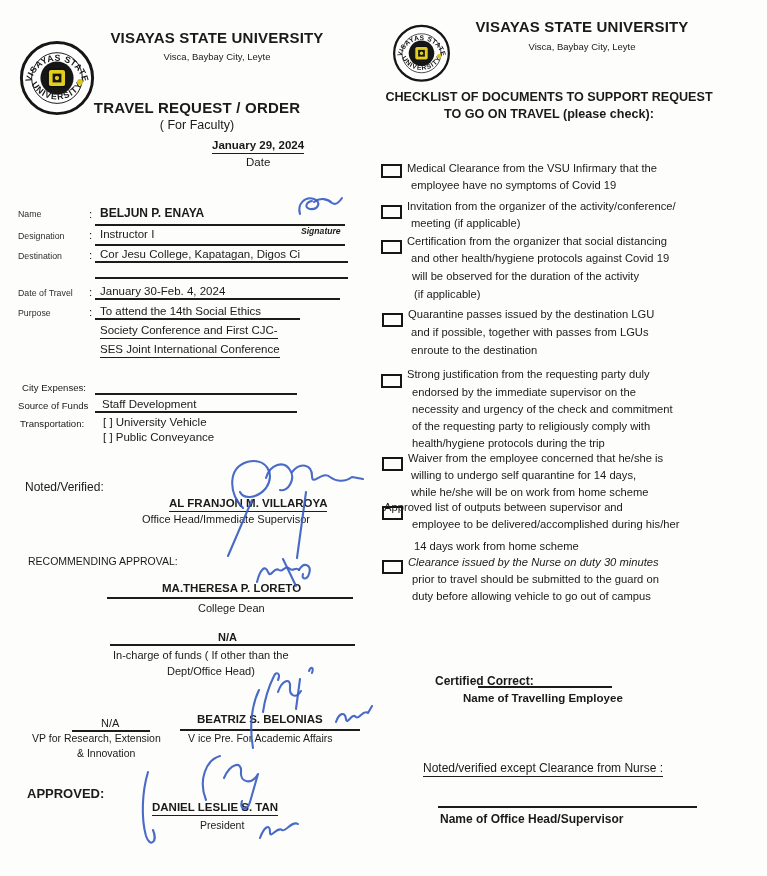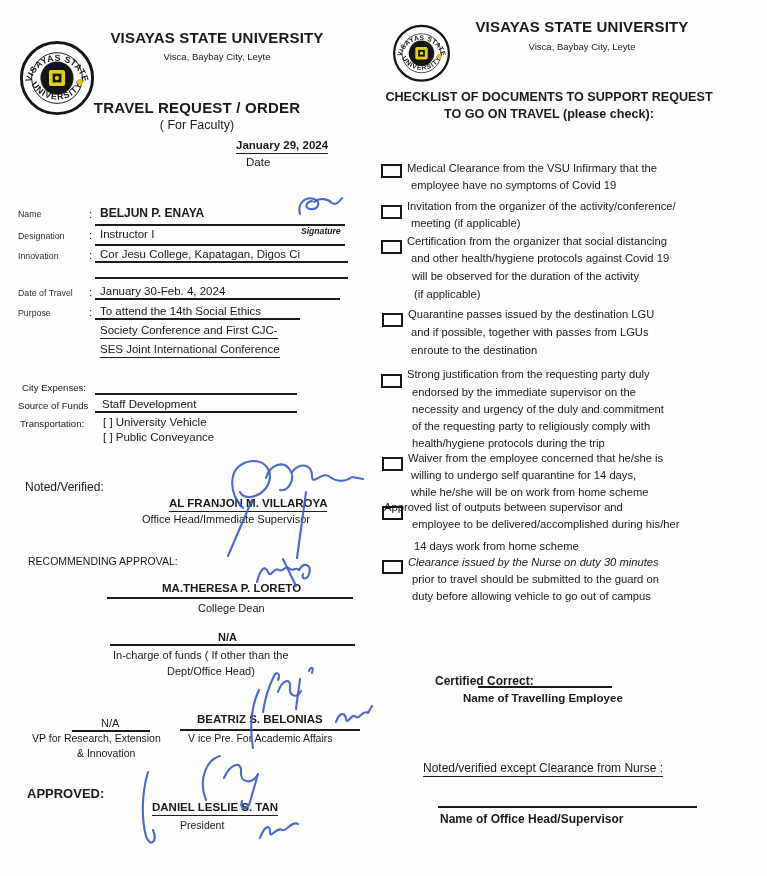--- a/index.html
+++ b/index.html
@@ -47,35 +47,35 @@
       <rect x="35.5" y="34.5" width="9" height="9" fill="#161616"></rect>
       <circle cx="40" cy="39" r="2.2" fill="#e2cf1d"></circle>
       <circle cx="63.5" cy="43" r="3" fill="#d9c616"></circle>
     </svg>
 
     <div class="t hdr c" style="left:88px;top:30px;width:258px;">VISAYAS STATE UNIVERSITY</div>
     <div class="t addr c" style="left:88px;top:52px;width:258px;">Visca, Baybay City, Leyte</div>
 
     <div class="t hdr c" style="left:68px;top:100px;width:258px;">TRAVEL REQUEST / ORDER</div>
     <div class="t c" style="left:68px;top:119px;width:258px;font-size:12.5px;">( For Faculty)</div>
-    <div class="t v b u" style="left:212px;top:139px;margin-left:24px;">January 29, 2024</div>
+    <div class="t v b u" style="left:212px;top:139px;">January 29, 2024</div>
     <div class="t v" style="left:246px;top:156px;">Date</div>
 
     <div class="t lbl" style="left:18px;top:210px;">Name</div>
     <div class="t v" style="left:89px;top:208px;">:</div>
     <div class="t b" style="left:100px;top:207px;font-size:12px;">BELJUN P. ENAYA</div>
     <div class="rule" style="left:95px;top:224px;width:250px;"></div>
     <div class="t b i" style="left:301px;top:227px;font-size:8.6px;">Signature</div>
 
     <div class="t lbl" style="left:18px;top:232px;">Designation</div>
     <div class="t v" style="left:89px;top:229px;">:</div>
     <div class="t v" style="left:100px;top:228px;">Instructor I</div>
     <div class="rule" style="left:95px;top:244px;width:250px;"></div>
 
-    <div class="t lbl" style="left:18px;top:252px;">Innovation</div>
+    <div class="t lbl" style="left:18px;top:252px;">Destination</div>
     <div class="t v" style="left:89px;top:249px;">:</div>
     <div class="t v" style="left:100px;top:248px;">Cor Jesu College, Kapatagan, Digos Ci</div>
     <div class="rule" style="left:95px;top:261px;width:253px;"></div>
     <div class="rule" style="left:95px;top:277px;width:253px;"></div>
 
     <div class="t lbl" style="left:18px;top:289px;">Date of Travel</div>
     <div class="t v" style="left:89px;top:286px;">:</div>
     <div class="t v" style="left:100px;top:285px;">January 30-Feb. 4, 2024</div>
     <div class="rule" style="left:95px;top:298px;width:245px;"></div>
 
@@ -113,21 +113,21 @@
     <div class="rule" style="left:72px;top:730px;width:78px;"></div>
     <div class="t" style="left:32px;top:733px;font-size:10.5px;">VP for Research,  Extension</div>
     <div class="t" style="left:77px;top:748px;font-size:10.5px;">&amp; Innovation</div>
 
     <div class="t b" style="left:197px;top:713px;font-size:11.5px;">BEATRIZ S. BELONIAS</div>
     <div class="rule thick" style="left:180px;top:729px;width:180px;"></div>
     <div class="t" style="left:188px;top:733px;font-size:10.5px;">V ice Pre. For Academic Affairs</div>
 
     <div class="t b" style="left:27px;top:787px;font-size:13px;">APPROVED:</div>
     <div class="t b u" style="left:152px;top:801px;font-size:11.5px;">DANIEL LESLIE S. TAN</div>
-    <div class="t" style="left:180px;top:820px;font-size:10.5px;">President</div>
+    <div class="t" style="left:200px;top:820px;font-size:10.5px;">President</div>
   </div>
 
   <div>
 
     <svg style="left:389px;top:24px;" width="65" height="60" viewBox="0 0 80 80">
       <circle cx="40" cy="39" r="36.5" fill="#ffffff" stroke="#161616" stroke-width="3"></circle>
       <circle cx="40" cy="39" r="26" fill="#ffffff" stroke="#161616" stroke-width="1"></circle>
       <defs>
         <path id="arcTopR" d="M 14 41 A 27 27 0 0 1 66 41"></path>
         <path id="arcBotR" d="M 11 37 A 29.5 29.5 0 0 0 69 37"></path>
@@ -166,21 +166,21 @@
     <div class="t cl" style="left:414px;top:288px;">(if applicable)</div>
 
     <div class="cb" style="left:382px;top:313px;"></div>
     <div class="t cl" style="left:408px;top:308px;">Quarantine passes issued by the destination LGU</div>
     <div class="t cl" style="left:411px;top:326px;">and if possible, together with passes from LGUs</div>
     <div class="t cl" style="left:411px;top:344px;">enroute to the destination</div>
 
     <div class="cb" style="left:381px;top:374px;"></div>
     <div class="t cl" style="left:407px;top:368px;">Strong justification from the requesting party duly</div>
     <div class="t cl" style="left:412px;top:386px;">endorsed by the immediate supervisor on the</div>
-    <div class="t cl" style="left:412px;top:403px;">necessity and urgency of the duly and commitment</div>
+    <div class="t cl" style="left:412px;top:403px;">necessity and urgency of the check and commitment</div>
     <div class="t cl" style="left:412px;top:420px;">of the requesting party to religiously comply with</div>
     <div class="t cl" style="left:412px;top:437px;">health/hygiene protocols during the trip</div>
 
     <div class="cb" style="left:382px;top:457px;"></div>
     <div class="t cl" style="left:408px;top:452px;">Waiver from the employee concerned that he/she is</div>
     <div class="t cl" style="left:411px;top:469px;">willing to undergo self quarantine for 14 days,</div>
     <div class="t cl" style="left:411px;top:486px;">while he/she will be on work from home scheme</div>
 
     <div class="cb" style="left:382px;top:506px;"></div>
     <div class="t cl" style="left:384px;top:501px;">Approved list of outputs between supervisor and</div>

